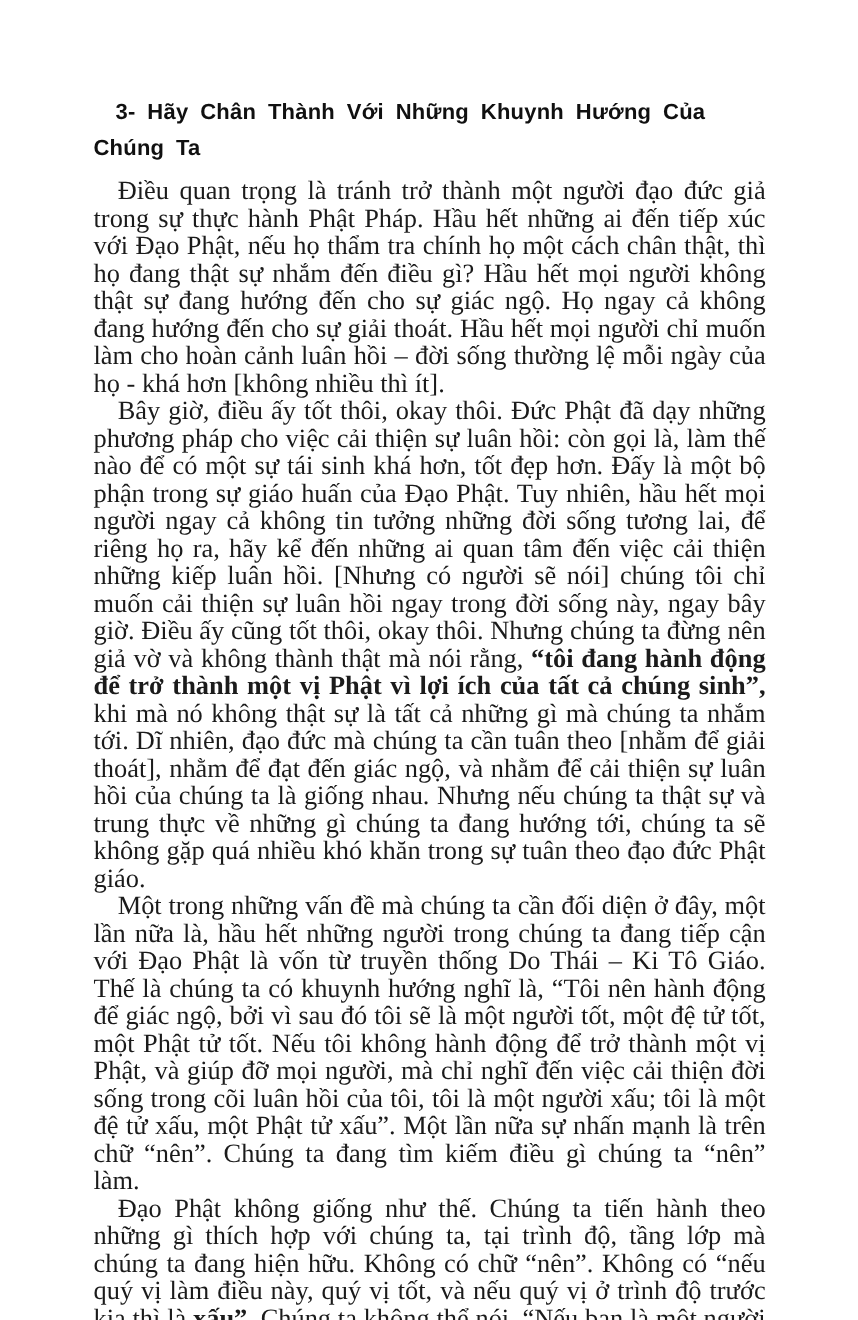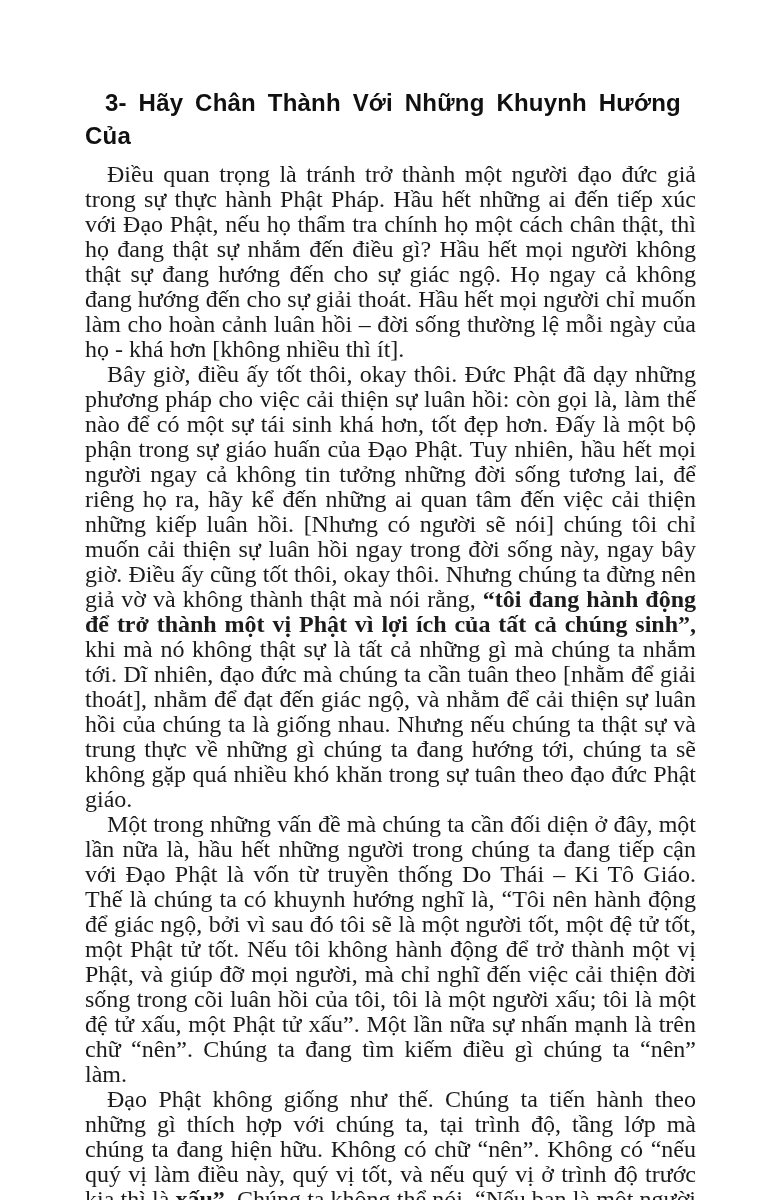--- a/index.html
+++ b/index.html
@@ -16,21 +16,21 @@
     box-sizing: border-box;
     width: 780px;
     height: 1200px;
     padding: 86px 84px 0 85px;
     background: #ffffff;
     color: #1b1b1b;
   }
   .heading {
     font-family: "Liberation Sans", sans-serif;
     font-weight: 700;
-    font-size: 24px;
+    font-size: 20px;
     line-height: 33px;
     word-spacing: 5px;
     letter-spacing: 0.2px;
     color: #101010;
     margin: 0 0 10px 0;
   }
   .heading-line.indent {
     text-indent: 20px;
   }
   .body-text {
@@ -47,20 +47,21 @@
   .bold {
     font-weight: 700;
   }
 </style>
 </head>
 <body>
 
 <div class="page">
   <div class="heading">
     <div class="heading-line indent">3- Hãy Chân Thành Với Những Khuynh Hướng Của</div>
+    <div class="heading-line">Chúng Ta</div>
   </div>
   <div class="body-text">
       <p class="para"><span>Điều quan trọng là tránh trở thành một người đạo đức giả trong sự thực hành Phật Pháp. Hầu hết những ai đến tiếp xúc với Đạo Phật, nếu họ thẩm tra chính họ một cách chân thật, thì họ đang thật sự nhắm đến điều gì?  Hầu hết mọi người không thật sự đang hướng đến cho sự giác ngộ. Họ ngay cả không đang hướng đến cho sự giải thoát. Hầu hết mọi người chỉ muốn làm cho hoàn cảnh luân hồi – đời sống thường lệ mỗi ngày của họ - khá hơn [không nhiều thì ít].</span></p>
       <p class="para"><span>Bây giờ, điều ấy tốt thôi, okay thôi. Đức Phật đã dạy những phương pháp cho việc cải thiện sự luân hồi: còn gọi là, làm thế nào để có một sự tái sinh khá hơn, tốt đẹp hơn. Đấy là một bộ phận trong sự giáo huấn của Đạo Phật. Tuy nhiên, hầu hết mọi người ngay cả không tin tưởng những đời sống tương lai, để riêng họ ra, hãy kể đến những ai quan tâm đến việc cải thiện những kiếp luân hồi. [Nhưng có người sẽ nói] chúng tôi chỉ muốn cải thiện sự luân hồi ngay trong đời sống này, ngay bây giờ. Điều ấy cũng tốt thôi, okay thôi. Nhưng chúng ta đừng nên giả vờ và không thành thật mà nói rằng, </span><span class="bold">“tôi đang hành động để trở thành một vị Phật vì lợi ích của tất cả chúng sinh”,</span><span>  khi mà nó không thật sự là tất cả những gì mà chúng ta nhắm tới. Dĩ nhiên, đạo đức mà chúng ta cần tuân theo [nhằm để giải thoát], nhằm để đạt đến giác ngộ, và nhằm để cải thiện sự luân hồi của chúng ta là giống nhau. Nhưng nếu chúng ta thật sự và trung thực về những gì chúng ta đang hướng tới, chúng ta sẽ không gặp quá nhiều khó khăn trong sự tuân theo đạo đức Phật giáo.</span></p>
       <p class="para"><span>Một trong những vấn đề mà chúng ta cần đối diện ở đây, một lần nữa là, hầu hết những người trong chúng ta đang tiếp cận với Đạo Phật là vốn từ truyền thống Do Thái – Ki Tô Giáo. Thế là chúng ta có khuynh hướng nghĩ là, “Tôi nên hành động để giác ngộ, bởi vì sau đó tôi sẽ là một người tốt, một đệ tử tốt, một Phật tử tốt. Nếu tôi không hành động để trở thành một vị Phật, và giúp đỡ mọi người, mà chỉ nghĩ đến việc cải thiện đời sống trong cõi luân hồi của tôi, tôi là một người xấu; tôi là một đệ tử xấu, một Phật tử xấu”.  Một lần nữa sự nhấn mạnh là trên chữ “nên”. Chúng ta đang tìm kiếm điều gì chúng ta “nên” làm.</span></p>
       <p class="para"><span>Đạo Phật không giống như thế. Chúng ta tiến hành theo những gì thích hợp với chúng ta, tại trình độ, tầng lớp mà chúng ta đang hiện hữu. Không có chữ “nên”.  Không có “nếu quý vị làm điều này, quý vị tốt, và nếu quý vị ở trình độ trước kia thì là </span><span class="bold">xấu”,</span><span>   Chúng ta không thể nói, “Nếu bạn là một người trưởng thành thì tốt và nếu bạn là một đứa con nít thì xấu. Do thế, ngay cả nếu chúng ta tuy là một thiếu niên tâm linh, chúng ta nên là nên là một người lớn và hành động như một người lớn.”</span></p>
       <p class="para"><span>Vấn đề chính, thế thì, trong việc cố gắng tuân theo đạo đức Phật Giáo là</span></p>
     </div>
 </div>
 

